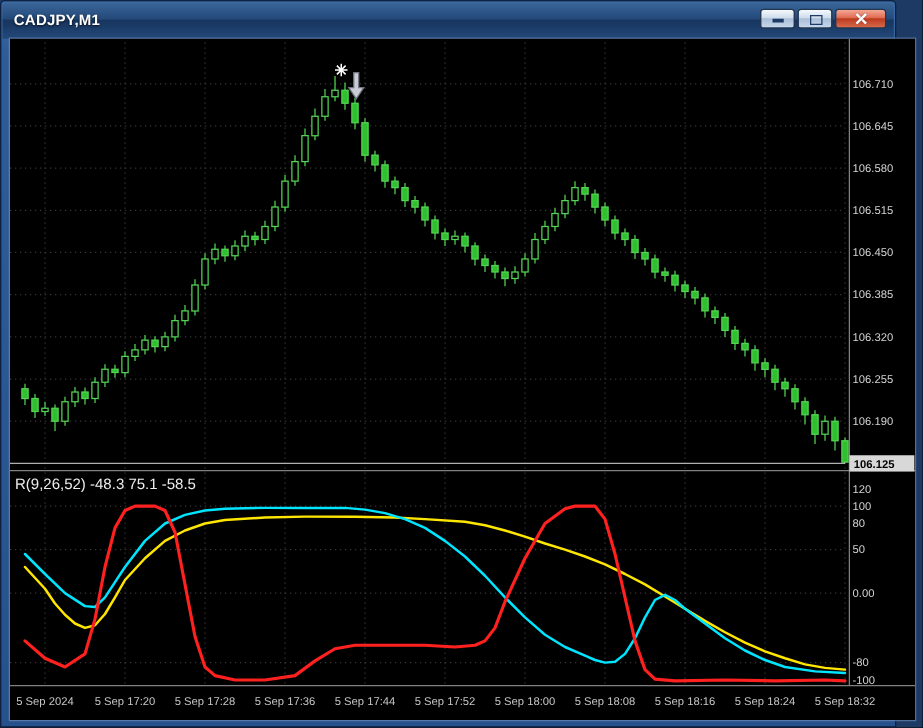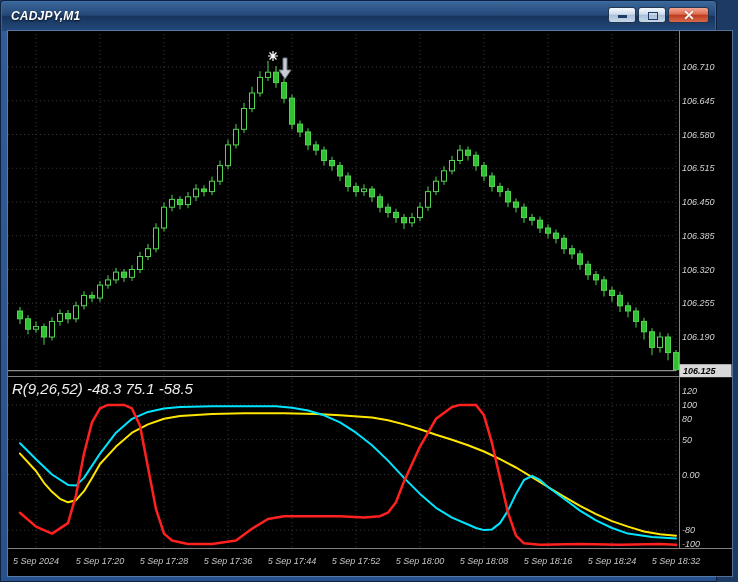--- a/index.html
+++ b/index.html
@@ -7,21 +7,20 @@
     width:738px;height:582px;overflow:hidden;
     background:#1c3a64;
     font-family:"Liberation Sans",sans-serif;
   }
   .window{
     position:absolute;left:0;top:0;width:717px;height:582px;
     box-sizing:border-box;
     border:1px solid #0e2240;
     border-radius:4px 4px 0 0;
     background:linear-gradient(180deg,#3c6ca8 0px,#2f5c99 40px,#27518c 100%);
-    font-style:italic;
   }
   .titlebar{
     position:absolute;left:1px;top:1px;right:1px;height:29px;
     border-radius:3px 3px 0 0;
     background:linear-gradient(180deg,#3a6698 0%,#24497a 45%,#17355e 50%,#23497a 100%);
   }
   .title{
     position:absolute;left:9px;top:7px;
     color:#ffffff;font-size:12px;font-weight:bold;
     text-shadow:0 1px 2px rgba(0,0,0,.8);
@@ -58,21 +57,21 @@
   .time{font-size:9px;fill:#c6c6c6;}
   .pricebox-text{font-size:9px;font-weight:bold;fill:#000000;}
   .quote{
     position:absolute;left:4px;top:4px;
     color:#f2f2f2;font-size:11px;font-weight:bold;white-space:nowrap;
   }
   .quote span{margin-right:5px;}
   .quote .tri{font-size:8px;margin-right:4px;vertical-align:1px;color:#e8e8e8;}
   .indlabel{
     position:absolute;left:4px;top:349px;
-    color:#ededed;font-size:15px;white-space:nowrap;
+    color:#ededed;font-size:12px;white-space:nowrap;
   }
 </style>
 </head>
 <body>
 
 <div class="window">
   <div class="titlebar">
     <span class="title">CADJPY,M1</span>
     <div class="controls">
       <div class="wbtn">

